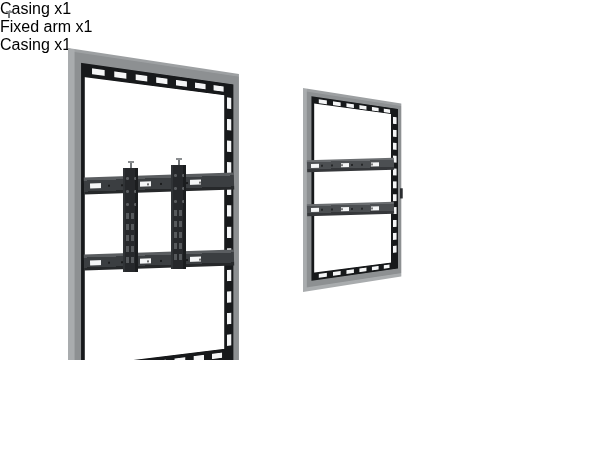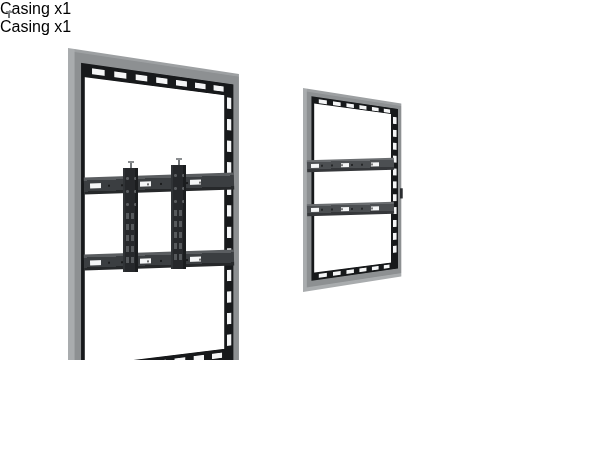--- a/index.html
+++ b/index.html
@@ -118,20 +118,21 @@
       <div class="screw"></div>
       <div class="a-holes"></div>
       <div class="a-tab"></div>
     </div>
     <div class="arm arm-2">
       <div class="screw"></div>
       <div class="a-holes"></div>
       <div class="a-tab"></div>
     </div>
   </div>
+  <div class="part-label lab-arm">Fixed arm x1</div>
 
   <div>
     <div class="adapter adapter-1">
       <div class="a-step"></div>
     </div>
     <div class="adapter adapter-2">
       <div class="a-step"></div>
     </div>
   </div>
   <div class="part-label lab-adapter">Casing x1</div>

